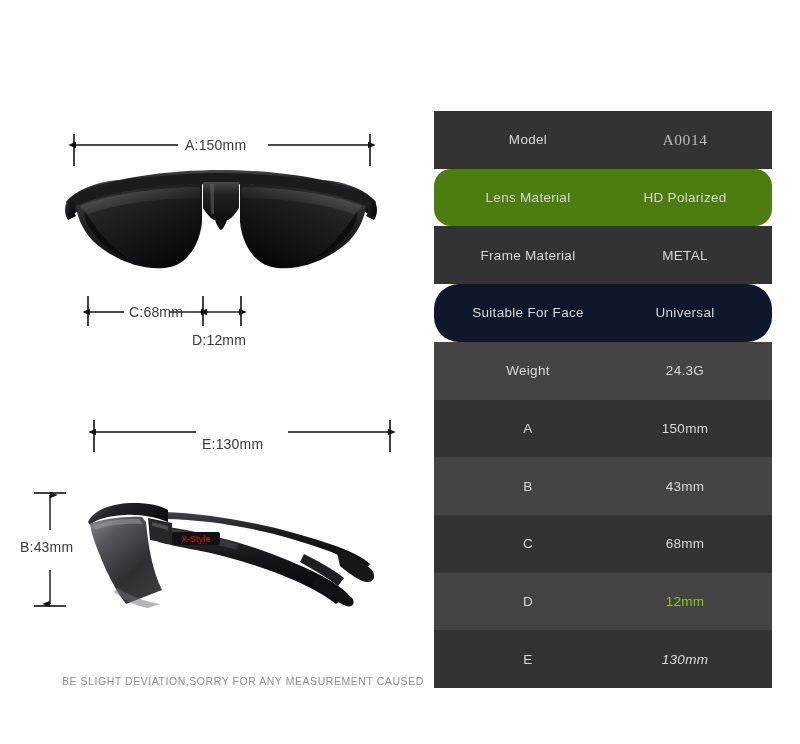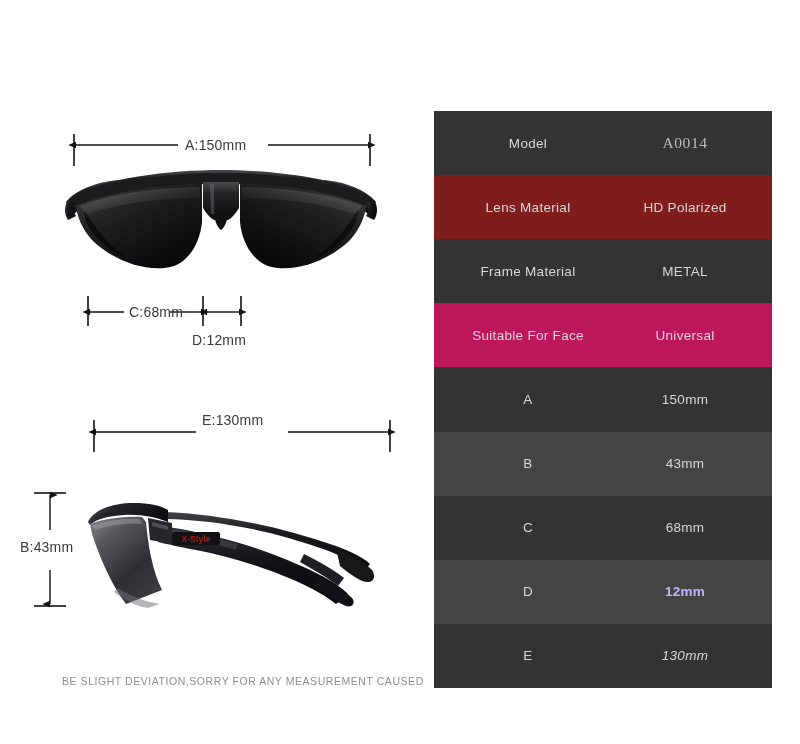--- a/index.html
+++ b/index.html
@@ -276,58 +276,62 @@
 
       <line x1="34" y1="493" x2="66" y2="493" stroke="#111111" stroke-width="1.6"></line>
       <line x1="34" y1="606" x2="66" y2="606" stroke="#111111" stroke-width="1.6"></line>
       <line x1="50" y1="495" x2="50" y2="530" stroke="#111111" stroke-width="1.4" marker-start="url(#arrU)"></line>
       <line x1="50" y1="570" x2="50" y2="604" stroke="#111111" stroke-width="1.4" marker-end="url(#arrD)"></line>
     </svg>
 
     <div class="dim-label" style="left:185px; top:137px;">A:150mm</div>
     <div class="dim-label" style="left:129px; top:304px;">C:68mm</div>
     <div class="dim-label" style="left:192px; top:332px;">D:12mm</div>
-    <div class="dim-label" style="left:202px; top:412px;">E:130mm</div>
+    <div class="dim-label" style="left:202px; top:436px;">E:130mm</div>
     <div class="dim-label" style="left:20px; top:539px;">B:43mm</div>
 
     <div class="note" id="note-2">BE SLIGHT DEVIATION,SORRY FOR ANY MEASUREMENT CAUSED</div>
   </div>
 
   <div id="spec-table">
       <div class="spec-row odd" style="background: rgb(51, 51, 52);">
         <div class="spec-key" style="color: rgb(216, 216, 216);">Model</div>
         <div class="spec-val serif">A0014</div>
       </div>
-      <div class="spec-row even" style="background: #7f1d1d;">
+      <div class="spec-row even" style="background: #4d7c0f; border-radius: 17px;">
         <div class="spec-key" style="color: rgb(216, 216, 216);">Lens Material</div>
         <div class="spec-val" style="color: rgb(216, 216, 216);">HD Polarized</div>
       </div>
       <div class="spec-row odd" style="background: rgb(51, 51, 52);">
         <div class="spec-key" style="color: rgb(216, 216, 216);">Frame Material</div>
         <div class="spec-val" style="color: rgb(216, 216, 216);">METAL</div>
       </div>
-      <div class="spec-row odd" style="background: #be185d;">
+      <div class="spec-row odd" style="background: #0f172a; border-radius: 25px;">
         <div class="spec-key" style="color: rgb(216, 216, 216);">Suitable For Face</div>
         <div class="spec-val" style="color: rgb(216, 216, 216);">Universal</div>
+      </div>
+      <div class="spec-row even" style="background: rgb(68, 68, 69);">
+        <div class="spec-key" style="color: rgb(216, 216, 216);">Weight</div>
+        <div class="spec-val" style="color: rgb(216, 216, 216);">24.3G</div>
       </div>
       <div class="spec-row odd" style="background: rgb(51, 51, 52);">
         <div class="spec-key" style="color: rgb(216, 216, 216);">A</div>
         <div class="spec-val" style="color: rgb(216, 216, 216);">150mm</div>
       </div>
       <div class="spec-row even" style="background: rgb(68, 68, 69);">
         <div class="spec-key" style="color: rgb(216, 216, 216);">B</div>
         <div class="spec-val" style="color: rgb(216, 216, 216);">43mm</div>
       </div>
       <div class="spec-row odd" style="background: rgb(51, 51, 52);">
         <div class="spec-key" style="color: rgb(216, 216, 216);">C</div>
         <div class="spec-val" style="color: rgb(216, 216, 216);">68mm</div>
       </div>
       <div class="spec-row even" style="background: rgb(68, 68, 69);">
         <div class="spec-key" style="color: rgb(216, 216, 216);">D</div>
-        <div class="spec-val" style="color: #c4b5fd; font-weight: bold;">12mm</div>
+        <div class="spec-val" style="color: #84cc16;">12mm</div>
       </div>
       <div class="spec-row odd" style="background: rgb(51, 51, 52);">
         <div class="spec-key" style="color: rgb(216, 216, 216);">E</div>
         <div class="spec-val" style="color: rgb(216, 216, 216); font-style: italic;">130mm</div>
       </div>
     </div>
 
 </div>
 
 </body></html>

